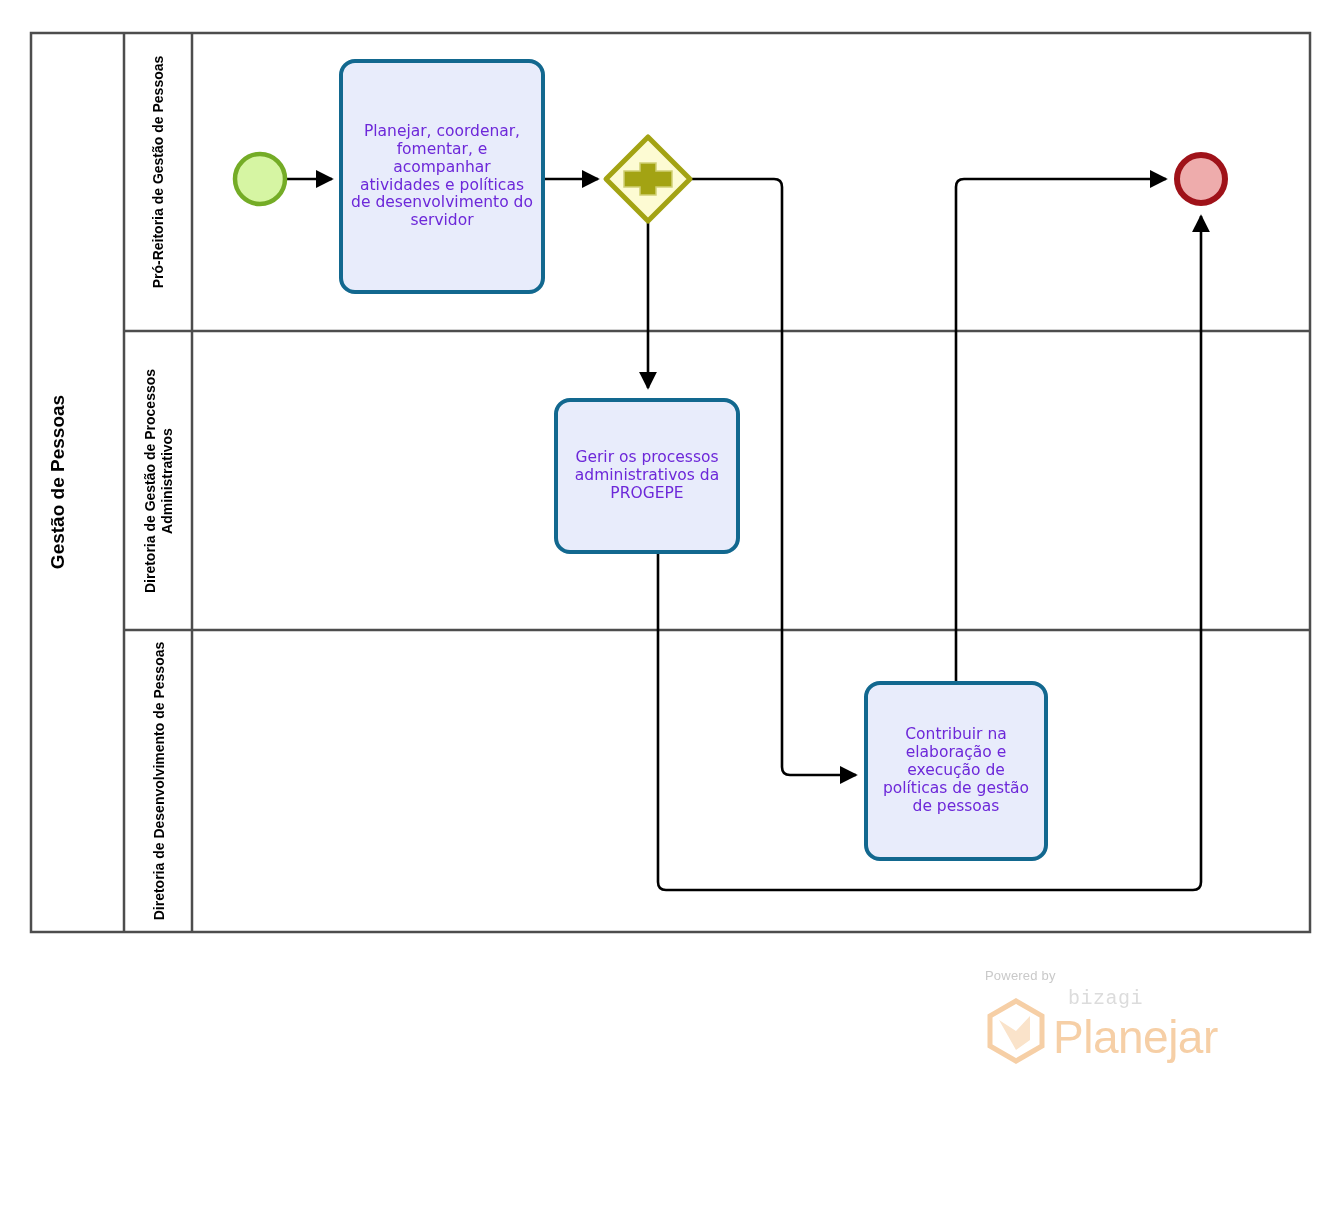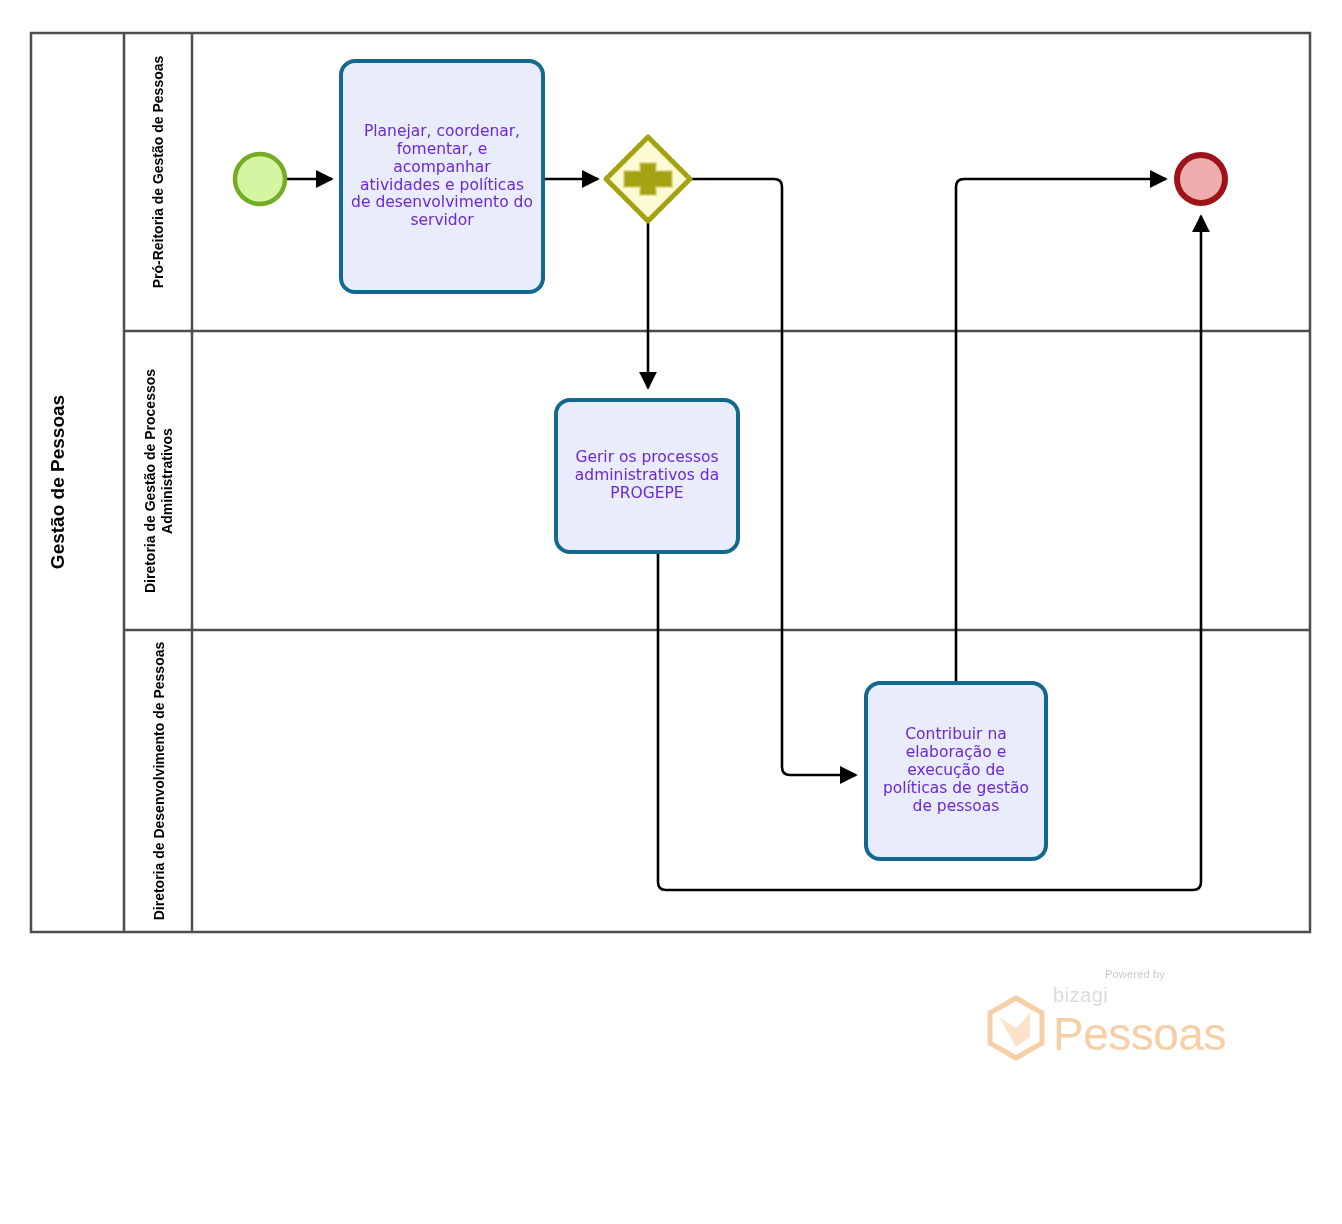--- a/index.html
+++ b/index.html
@@ -30,30 +30,30 @@
   .pool-label{
     font-family:"Liberation Sans", sans-serif;
     font-weight:bold;
     font-size:19px;
     color:#000000;
     text-align:center;
     white-space:pre-line;
   }
   .wm-powered{
     font-family:"Liberation Sans", sans-serif;
-    font-size:11px;
+    font-size:13px;
     color:#c9c9c9;
     letter-spacing:.2px;
-    text-align:center;
   }
   .wm-bizagi{
-    font-family:Liberation Sans, sans-serif;
+    font-family:Liberation Mono, monospace;
     font-size:20px;
     color:#dcdcdc;
     letter-spacing:.5px;
+    margin-left:15px;
   }
   .wm-modeler{
     font-family:"Liberation Sans", sans-serif;
     font-size:46px;
     color:#f6cfa6;
     letter-spacing:-.5px;
   }
 </style>
 </head>
 <body>
@@ -157,19 +157,19 @@
         <div class="wm-powered">Powered by</div>
         <div style="display:flex;align-items:flex-end;margin-top:4px;">
           <div style="width:62px;height:66px;flex:none;">
             <svg xmlns="http://www.w3.org/2000/svg" viewBox="0 0 62 66" width="62" height="66">
               <polygon points="31,3 57,18 57,48 31,63 5,48 5,18" fill="none" stroke="#f6cfa6" stroke-width="5"></polygon>
               <path d="M 14 22 L 31 33 L 45 18 L 45 42 L 31 52 Z" fill="#fae3ca"></path>
             </svg>
           </div>
           <div style="margin-left:6px;">
             <div class="wm-bizagi">bizagi</div>
-            <div class="wm-modeler">Pessoas</div>
+            <div class="wm-modeler">Planejar</div>
           </div>
         </div>
       </div>
     </foreignObject>
   </g>
 </svg>
 
 </body></html>

